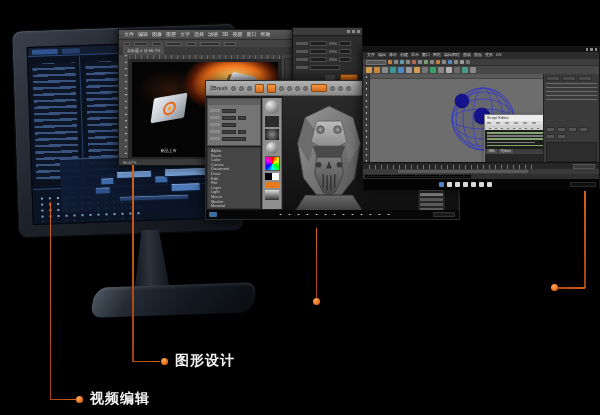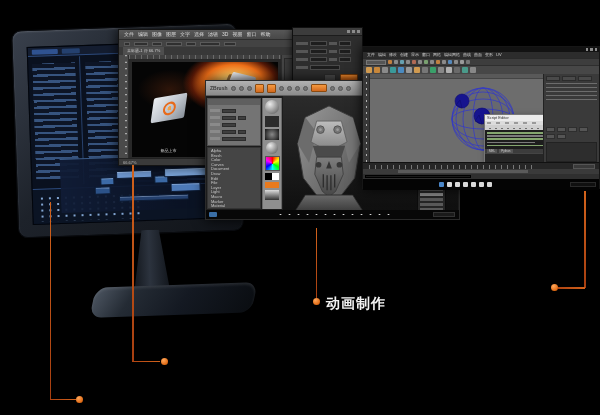--- a/index.html
+++ b/index.html
@@ -581,26 +581,27 @@
           <i></i>
           <i></i>
       </span>
       <div class="wt-tray"></div>
     </div>
   </div>
 
   <div class="co-line" style="left:49.5px;top:202px;width:1.5px;height:197px"></div>
   <div class="co-hline" style="left:49.5px;top:398.5px;width:26px"></div>
   <div class="co-dot" style="left:76px;top:395.5px"></div>
+  <div class="co-label" style="left:90px;top:390px">视频编辑</div>
 
   <div class="co-line" style="left:132px;top:165px;width:1.5px;height:196px"></div>
   <div class="co-hline" style="left:132px;top:360.5px;width:28px"></div>
   <div class="co-dot" style="left:160.5px;top:357.5px"></div>
+  <div class="co-label" style="left:175px;top:352px">图形设计</div>
 
   <div class="co-line" style="left:315.5px;top:228px;width:1.5px;height:70px"></div>
   <div class="co-dot" style="left:312.5px;top:298px"></div>
-  <div class="co-label" style="left:326px;top:295px">动画制作</div>
 
   <div class="co-line" style="left:584px;top:191px;width:1.5px;height:97px"></div>
   <div class="co-hline" style="left:558px;top:287px;width:27px"></div>
   <div class="co-dot" style="left:551px;top:284px"></div>
 
 </div>
 
 </body></html>

